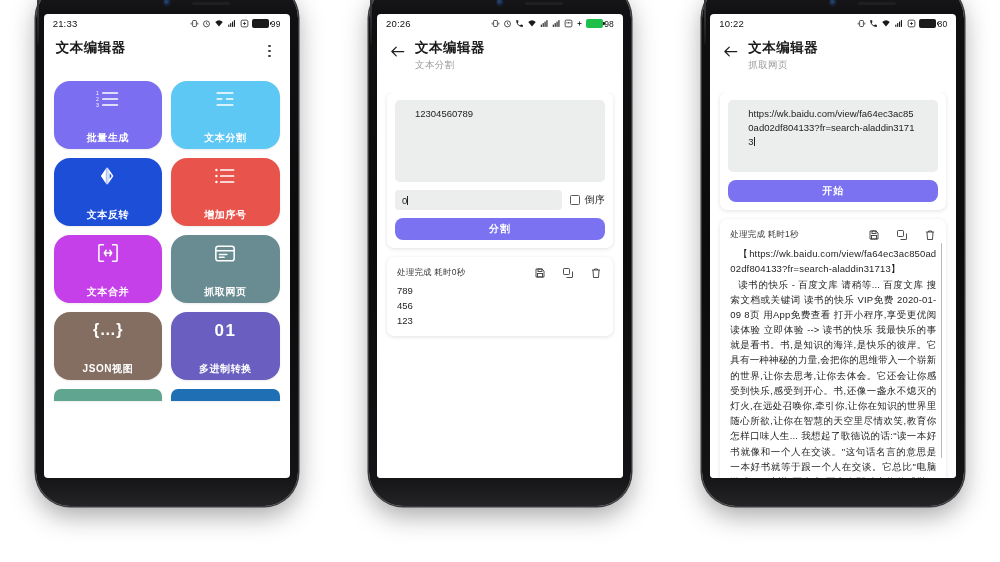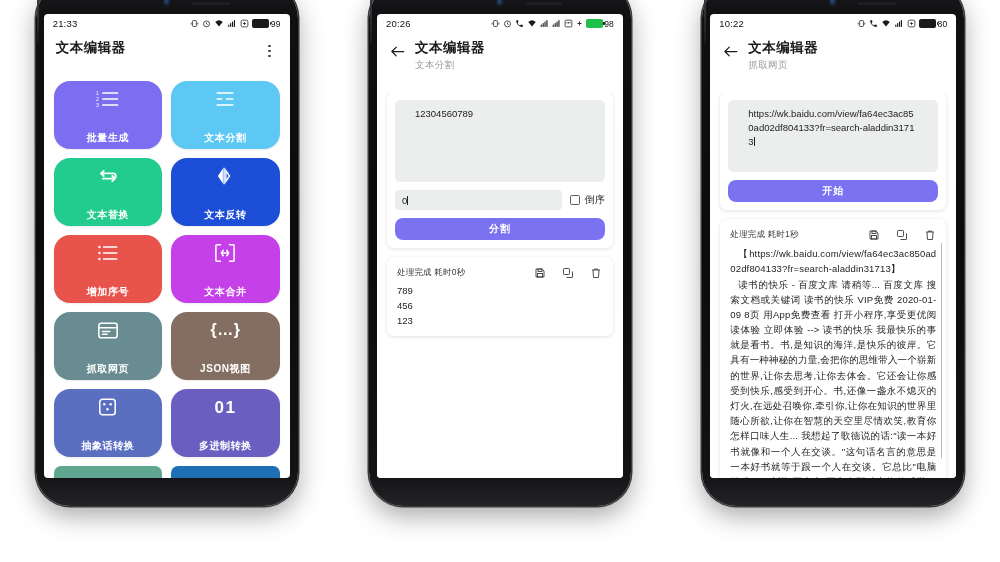--- a/index.html
+++ b/index.html
@@ -323,30 +323,20 @@
 
           <div class="tile" style="background:#5ec8f5">
             <span class="ico">
               <svg width="24" height="20" viewBox="0 0 28 22" fill="none" stroke="#fff" stroke-width="2" stroke-linecap="round">
                 <path d="M5 4h18M5 11h5M16 11h7M5 18h18"></path>
               </svg>
             </span>
             <span class="lbl">文本分割</span>
           </div>
 
-          <div class="tile" style="background:#22cb8e">
-            <span class="ico">
-              <svg width="24" height="20" viewBox="0 0 28 22" fill="none" stroke="#fff" stroke-width="2.2" stroke-linecap="round" stroke-linejoin="round">
-                <path d="M6 8h14a3 3 0 013 3v0a3 3 0 01-3 3H8"></path>
-                <path d="M9 5L6 8l3 3"></path>
-                <path d="M19 11l3 3-3 3"></path>
-              </svg>
-            </span>
-            <span class="lbl">文本替换</span>
-          </div>
 
           <div class="tile" style="background:#1d4ed8">
             <span class="ico">
               <svg width="22" height="20" viewBox="0 0 24 22" fill="#fff" stroke="#fff">
                 <path d="M11 2v18" stroke-width="1.6"></path>
                 <path d="M9 5L5 11l4 6z" stroke-width="1.4"></path>
                 <path d="M13 5l4 6-4 6z" fill="none" stroke-width="1.6"></path>
               </svg>
             </span>
             <span class="lbl">文本反转</span>
@@ -386,31 +376,20 @@
             <span class="lbl">抓取网页</span>
           </div>
 
           <div class="tile" style="background:#846e61">
             <span class="ico">
               <span style="font-size:16px;font-weight:bold;color:#fff;letter-spacing:.5px;font-family:'Liberation Sans',sans-serif;">{…}</span>
             </span>
             <span class="lbl">JSON视图</span>
           </div>
 
-          <div class="tile" style="background:#5a6fc0">
-            <span class="ico">
-              <svg width="21" height="20" viewBox="0 0 22 22" fill="none" stroke="#fff" stroke-width="1.7">
-                <rect x="2.5" y="2.5" width="17" height="17" rx="3"></rect>
-                <circle cx="7.5" cy="8" r="1.3" fill="#fff" stroke="none"></circle>
-                <circle cx="14.5" cy="8" r="1.3" fill="#fff" stroke="none"></circle>
-                <circle cx="11" cy="13.5" r="1.3" fill="#fff" stroke="none"></circle>
-              </svg>
-            </span>
-            <span class="lbl">抽象话转换</span>
-          </div>
 
           <div class="tile" style="background:#6a5ec0">
             <span class="ico">
               <span class="num01">01</span>
             </span>
             <span class="lbl">多进制转换</span>
           </div>
 
           <div class="tile stub" style="background:#5fa58f"></div>
           <div class="tile stub" style="background:#1f6fb5"></div>

